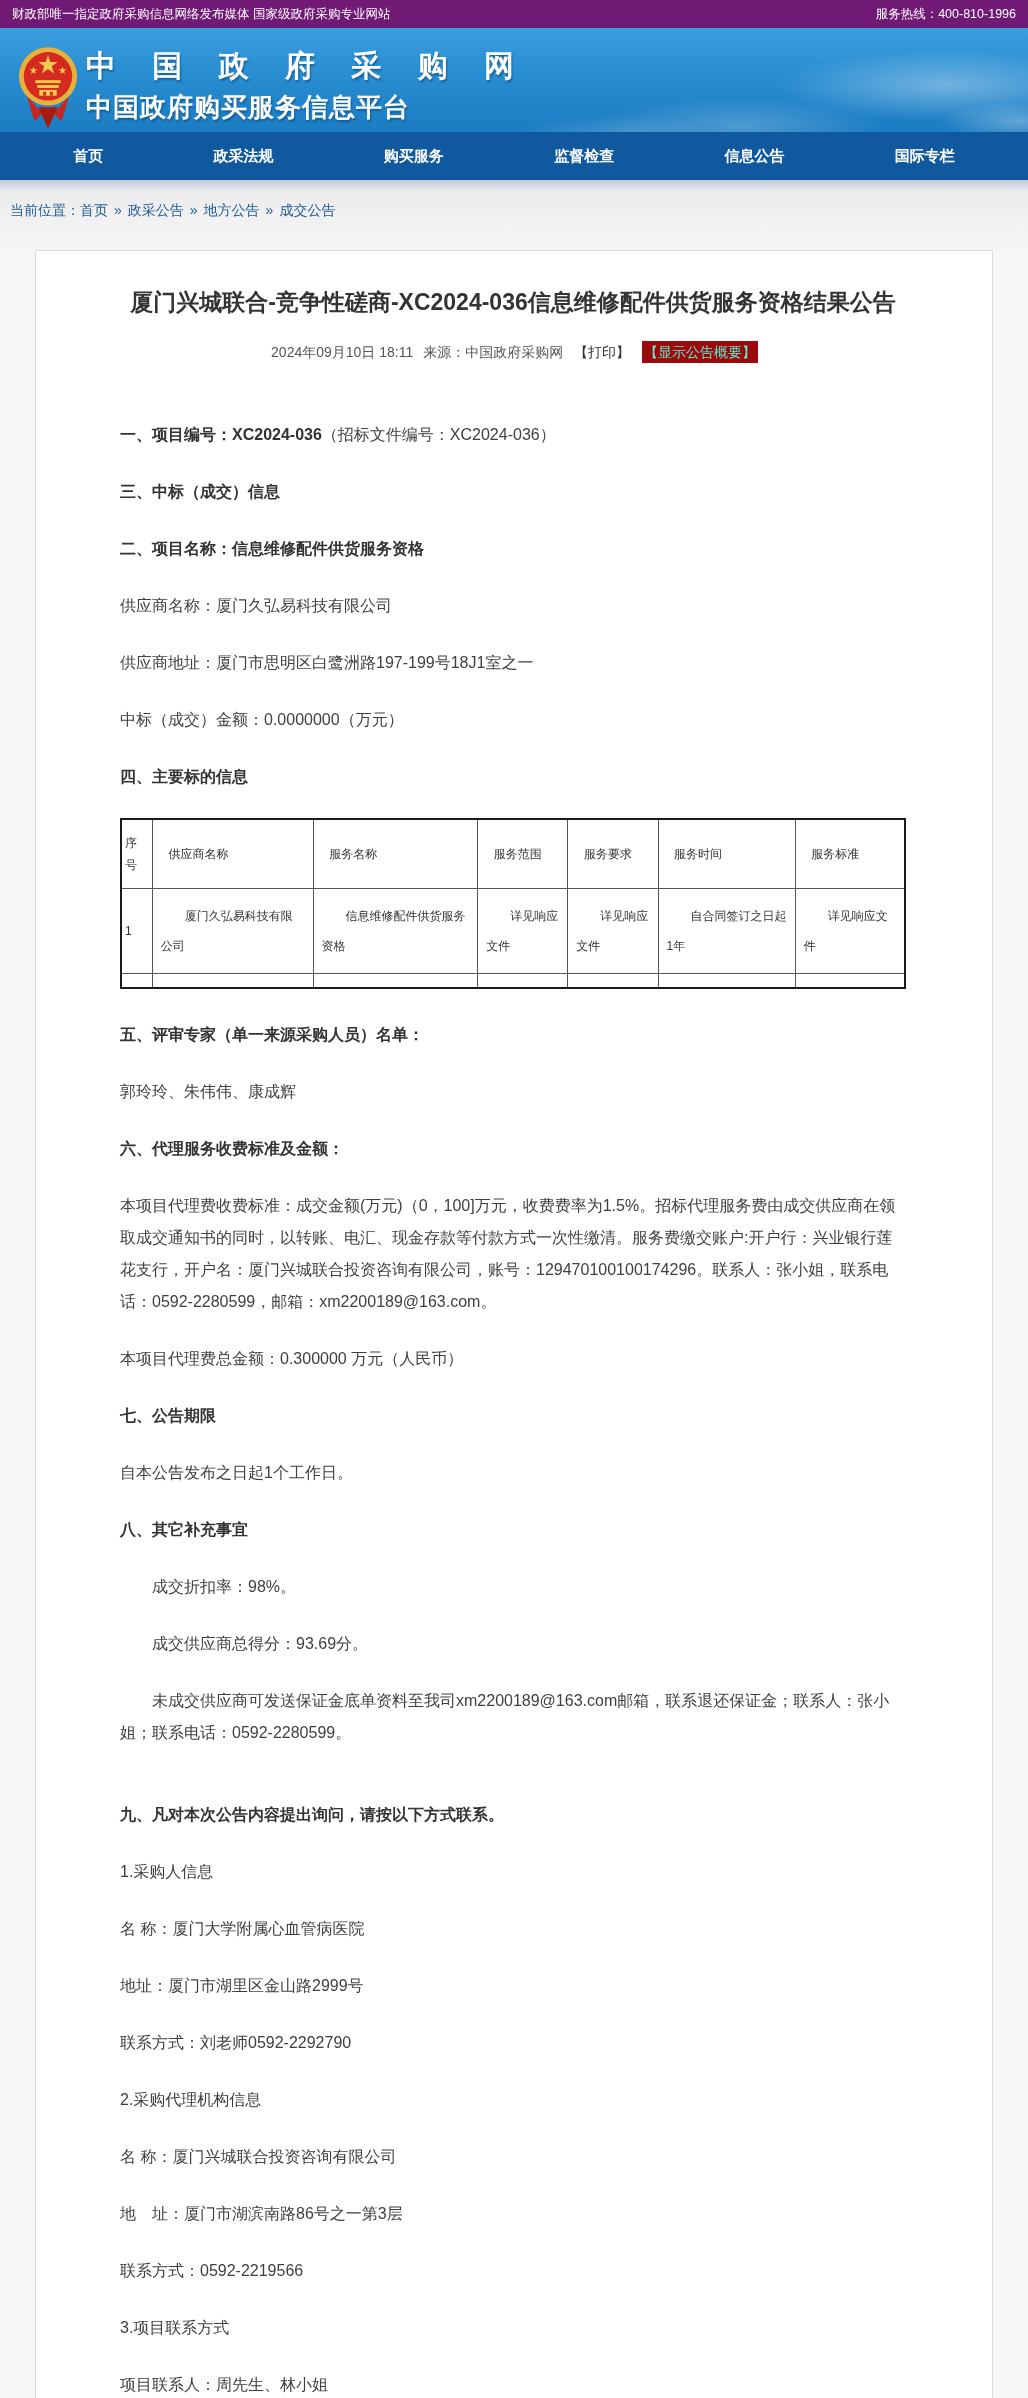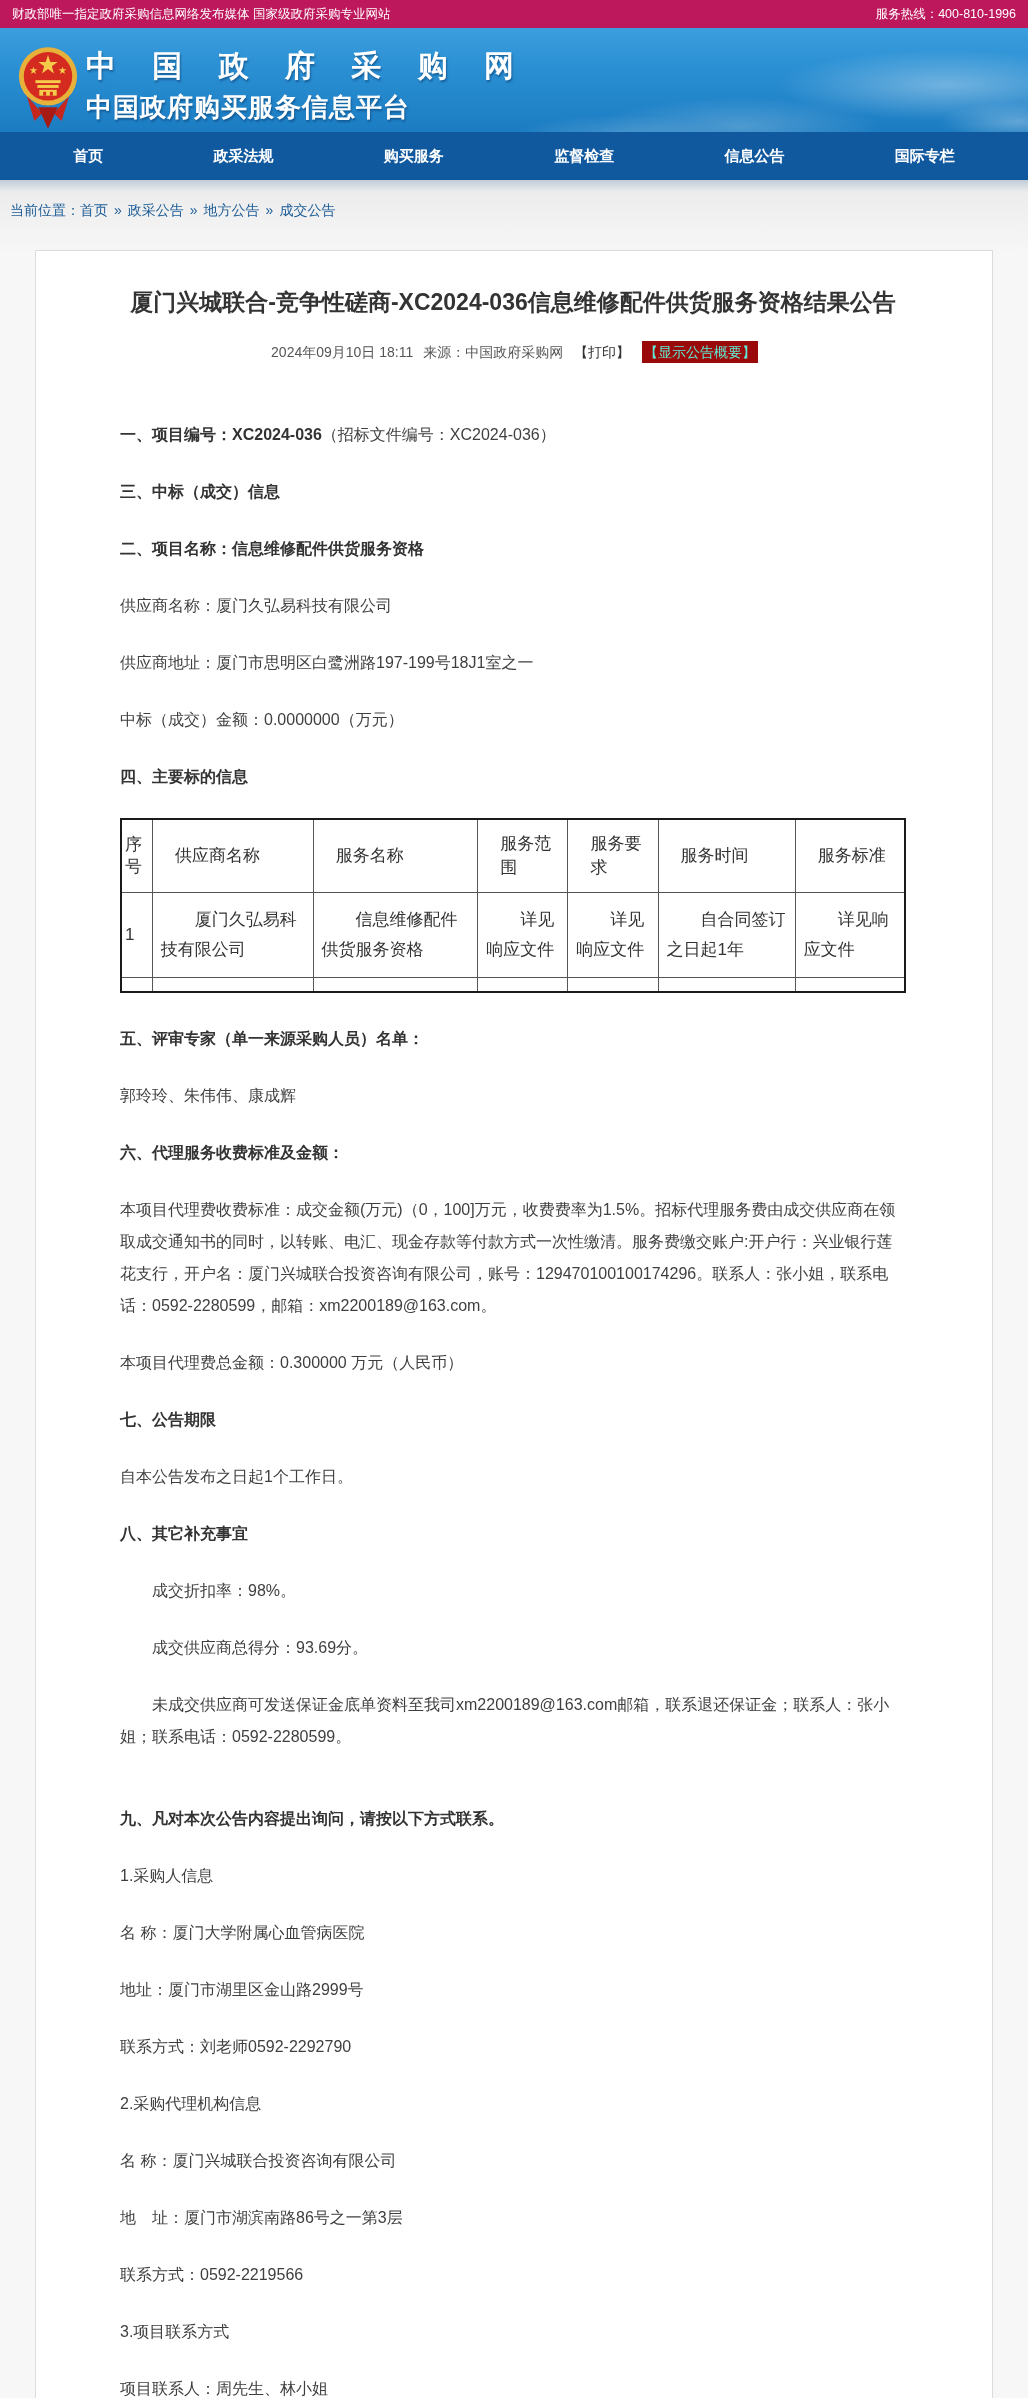--- a/index.html
+++ b/index.html
@@ -4,21 +4,21 @@
 <style>
   * { margin:0; padding:0; box-sizing:border-box; }
   html { background:#fff; }
   body {
     width:1028px; height:2398px; overflow:hidden; position:relative;
     font-family:"Liberation Sans","DejaVu Sans",sans-serif;
     background:#f7f7f7;
   }
   
   .topbar {
-    height:28px; background:#be185d; color:#fff; font-size:12.5px;
+    height:28px; background:#701a75; color:#fff; font-size:12.5px;
     display:flex; align-items:center; justify-content:space-between;
     padding:0 12px;
   }
   
   .header {
     height:104px; position:relative; overflow:hidden;
     background:linear-gradient(to bottom,#3b9edd 0%,#2a8fd3 40%,#1b7cc2 100%);
   }
   .header::after {
     content:""; position:absolute; inset:0;
@@ -72,21 +72,21 @@
   }
   .content { margin-top:56px; font-size:16px; color:#3f3f3f; }
   .content p { line-height:32px; margin:0 0 25px; }
   .content p.b { font-weight:bold; color:#333; }
   .content p .bold { font-weight:bold; color:#333; }
   .content p.indent { text-indent:2em; }
   .content p.gap-top { margin-top:50px; }
   
   table.bid-table {
     width:100%; border-collapse:collapse; margin:6px 0 30px;
-    border:2px solid #1a1a1a; font-size:17px; color:#333;
+    border:2px solid #1a1a1a; font-size:12px; color:#333;
   }
   table.bid-table th, table.bid-table td {
     border:1px solid #555; vertical-align:middle;
   }
   table.bid-table th {
     font-weight:normal; text-align:left; padding:12px 4px 12px 1.3em; line-height:24px;
   }
   table.bid-table th.seq { padding:12px 3px; line-height:22px; }
   table.bid-table td { padding:12px 8px; line-height:30px; text-indent:2em; }
   table.bid-table td.seq { text-indent:0; padding:12px 3px; }

